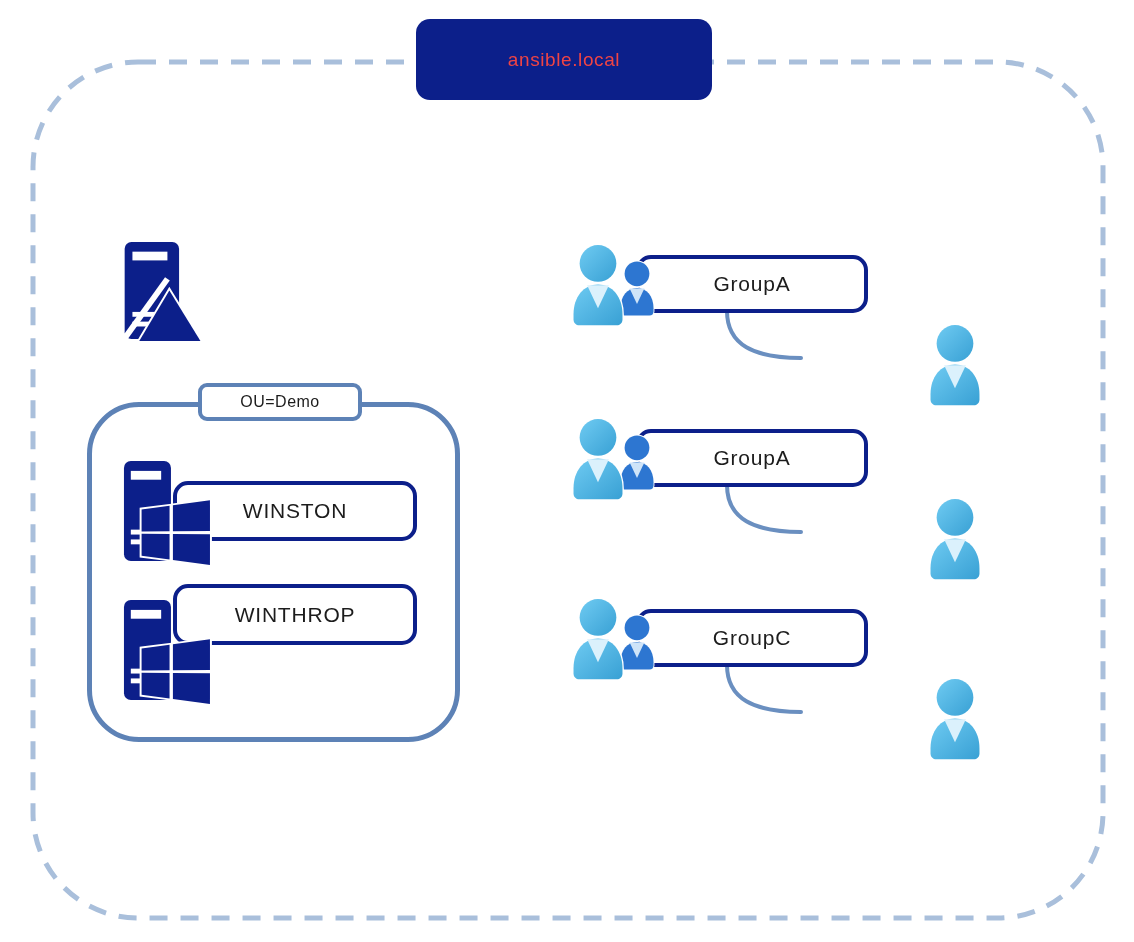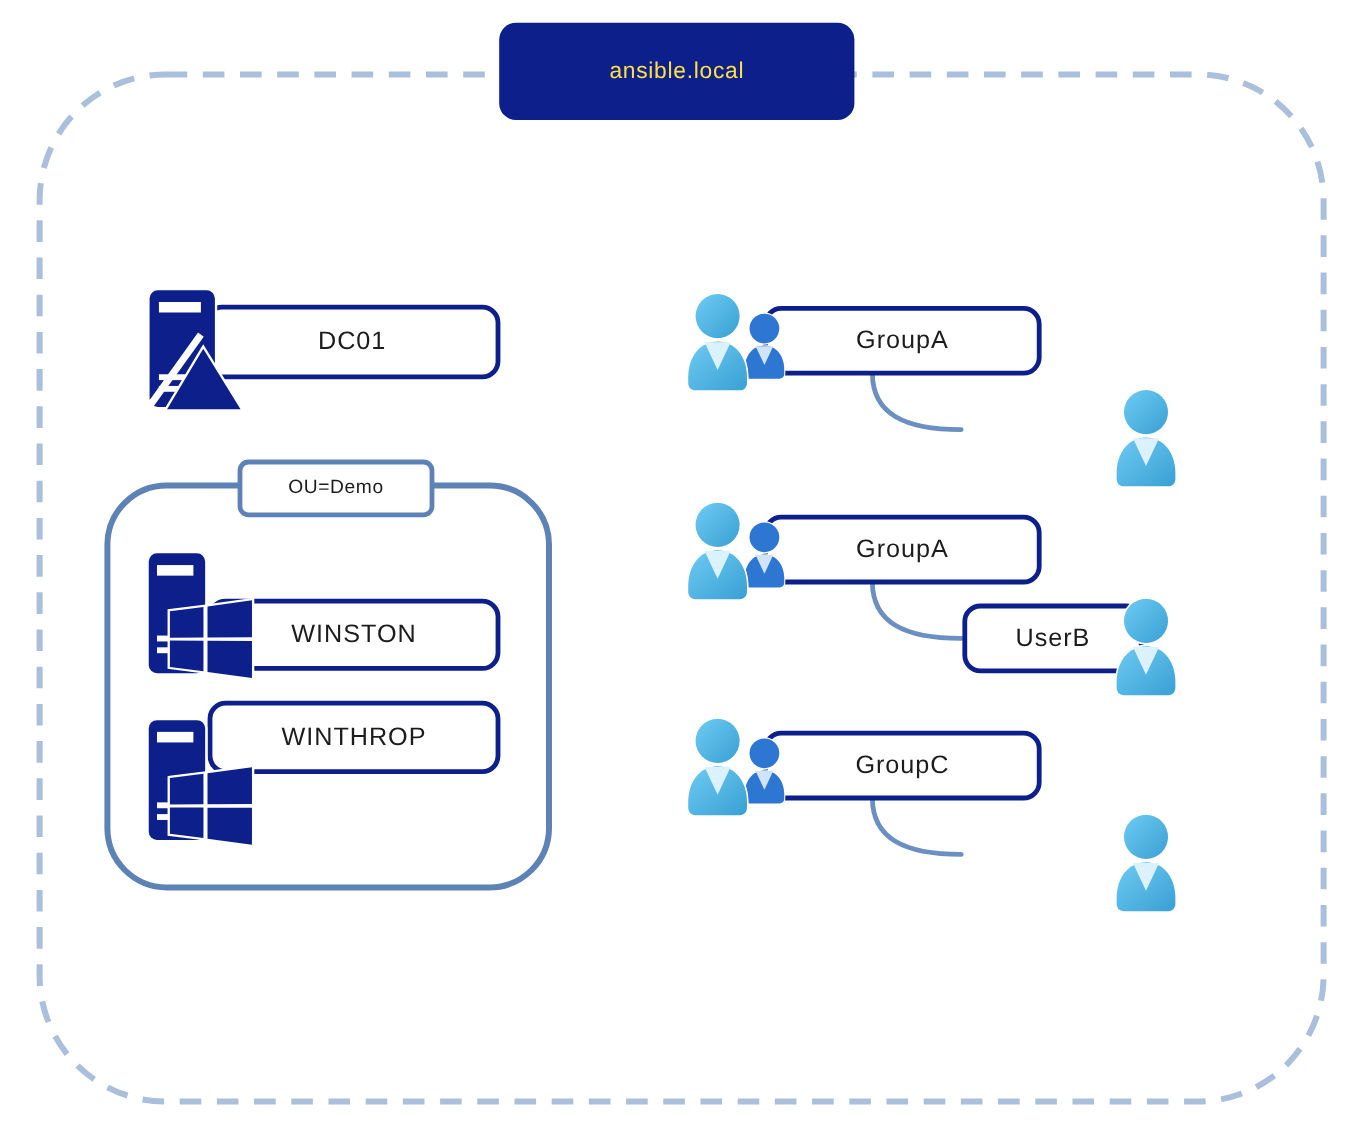--- a/index.html
+++ b/index.html
@@ -11,34 +11,34 @@
   body{background:#fff;font-family:"Liberation Sans", sans-serif;}
   .canvas{position:relative;width:1134px;height:942px;background:#fff;overflow:hidden}
   .abs{position:absolute}
   svg.layer{position:absolute;left:0;top:0;width:1134px;height:942px;pointer-events:none}
 
   .dashrect{fill:none;stroke:var(--dash);stroke-width:5;}
   .conn{fill:none;stroke:var(--connector);stroke-width:4;stroke-linecap:round}
 
   .titlebox{left:416px;top:19px;width:296px;height:81px;background:var(--navy);
     border-radius:14px;display:flex;align-items:center;justify-content:center;z-index:3}
-  .titlebox span{color:#fde047;font-size:19px;letter-spacing:.6px}
+  .titlebox span{color:#ef4444;font-size:19px;letter-spacing:.6px}
 
   .labelbox{background:var(--box-bg);border:4px solid var(--navy);border-radius:15px;
     display:flex;align-items:center;justify-content:center;z-index:4}
   .labelbox span{color:var(--text);font-size:21px;letter-spacing:.8px;white-space:nowrap}
 
   .oubox{left:87px;top:402px;width:373px;height:340px;border:5px solid var(--steel);
     border-radius:52px;background:transparent;z-index:2}
-  .oulabel{left:198px;top:383px;width:164px;height:48px;background:#fff;border:4px solid var(--steel);
+  .oulabel{left:198px;top:383px;width:164px;height:38px;background:#fff;border:4px solid var(--steel);
     border-radius:9px;display:flex;align-items:center;justify-content:center;z-index:3}
   .oulabel span{color:var(--text);font-size:16px;letter-spacing:.5px}
 
   .box-dc{left:170px;top:254px;width:247px;height:62px}
-  .box-srv1{left:173px;top:499px;width:244px;height:60px}
+  .box-srv1{left:173px;top:481px;width:244px;height:60px}
   .box-srv2{left:173px;top:584px;width:244px;height:61px}
   .box-grp{left:636px;width:232px;height:58px}
   .box-usr{left:802px;width:151px;height:58px}
   .top-ga{top:255px}.top-gb{top:429px}.top-gc{top:609px}
   .top-ua{top:329px}.top-ub{top:503px}.top-uc{top:683px}
 
   .icon{position:absolute;z-index:6}
   .ic-navy{fill:var(--navy)}
   .ic-white{fill:#fff}
   .halo{stroke:#fff;stroke-width:4;paint-order:stroke}
@@ -105,23 +105,20 @@
   <svg class="layer" style="z-index:2">
     <path class="conn" d="M727,311 C727,345 754,358 801,358"></path>
     <path class="conn" d="M727,485 C727,519 754,532 801,532"></path>
     <path class="conn" d="M727,665 C727,699 754,712 801,712"></path>
   </svg>
 
   <div class="abs titlebox">
     <span>ansible.local</span>
   </div>
 
-  <div class="abs labelbox box-dc">
-    <span>DC01</span>
-  </div>
   <svg class="icon" style="left:122px;top:240px;width:85px;height:103px" viewBox="0 0 86 106">
     <use href="#server-dc"></use>
   </svg>
 
   <div class="abs oubox"></div>
   <div class="abs oulabel">
     <span>OU=Demo</span>
   </div>
 
   <div class="abs labelbox box-srv1">
@@ -149,23 +146,20 @@
     <use href="#person-light"></use>
   </svg>
 
   <div class="abs labelbox box-grp top-gb">
     <span>GroupA</span>
   </div>
   <svg class="icon" style="left:564px;top:417px;width:100px;height:86px" viewBox="0 0 100 86">
     <use href="#person-dark" x="50" y="17" width="46" height="56"></use>
     <use href="#person-light" x="0" y="0" width="68" height="83"></use>
   </svg>
-  <div class="abs labelbox box-usr top-ub">
-    <span>UserB</span>
-  </div>
   <svg class="icon" style="left:921px;top:497px;width:68px;height:83px" viewBox="0 0 100 122">
     <use href="#person-light"></use>
   </svg>
 
   <div class="abs labelbox box-grp top-gc">
     <span>GroupC</span>
   </div>
   <svg class="icon" style="left:564px;top:597px;width:100px;height:86px" viewBox="0 0 100 86">
     <use href="#person-dark" x="50" y="17" width="46" height="56"></use>
     <use href="#person-light" x="0" y="0" width="68" height="83"></use>

